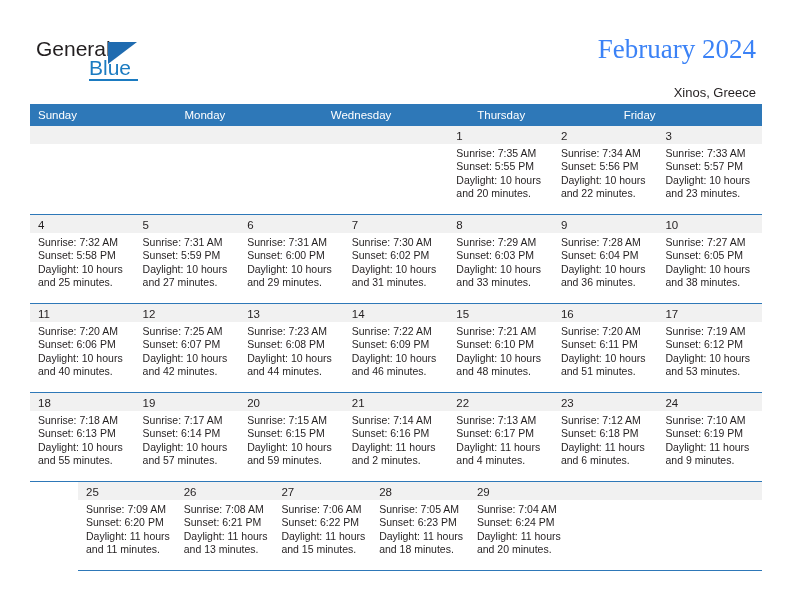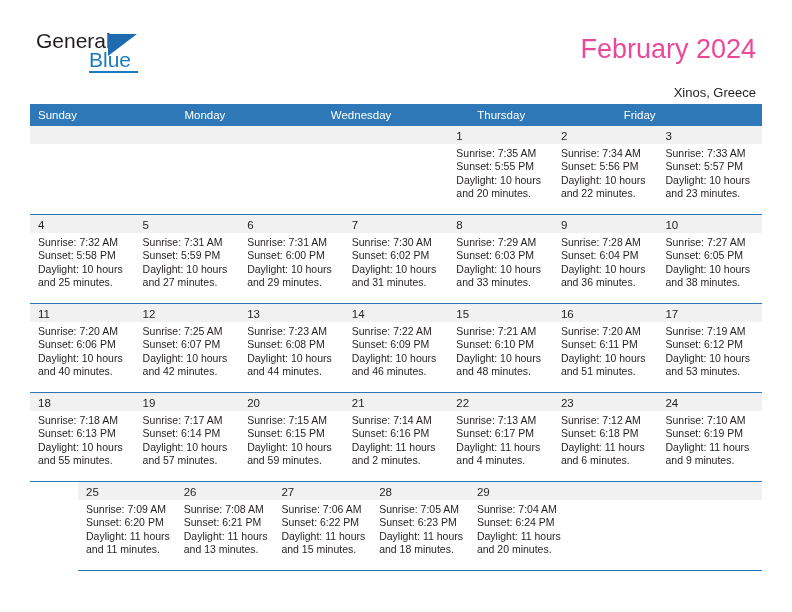--- a/index.html
+++ b/index.html
@@ -24,21 +24,21 @@
   
   .top-bar {
     position: absolute;
     left: 0; top: 0;
     width: 792px;
     height: 100px;
   }
   .logo {
     position: absolute;
     left: 36px;
-    top: 30px;
+    top: 38px;
     width: 150px;
     height: 48px;
   }
   .logo-general {
     position: absolute;
     left: 0; top: 0;
     font-size: 21px;
     letter-spacing: 0px;
     color: #231f20;
     line-height: 22px;
@@ -67,23 +67,24 @@
   }
 
   .title-block {
     position: absolute;
     right: 36px;
     top: 33px;
     text-align: right;
   }
   .cal-title {
     font-size: 27px;
-    color: #ec4899;
+    color: #3b82f6;
     line-height: 32px;
     white-space: nowrap;
+    font-family: Liberation Serif, serif;
   }
   .cal-subtitle {
     margin-top: 20px;
     font-size: 13px;
     color: #231f20;
     line-height: 16px;
     white-space: nowrap;
   }
 
   

